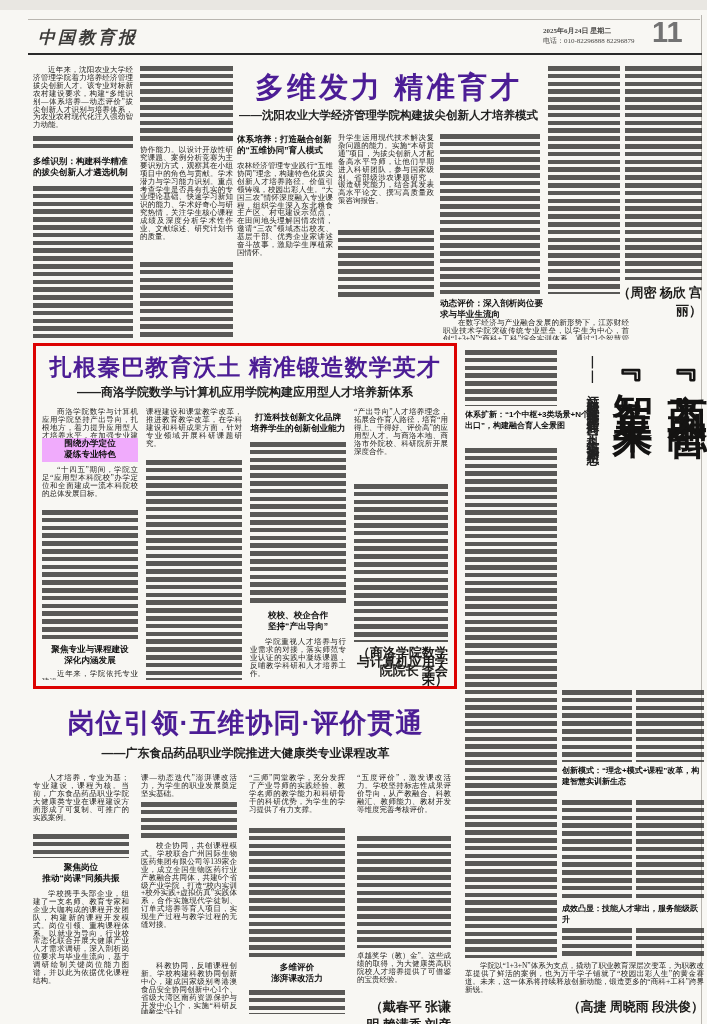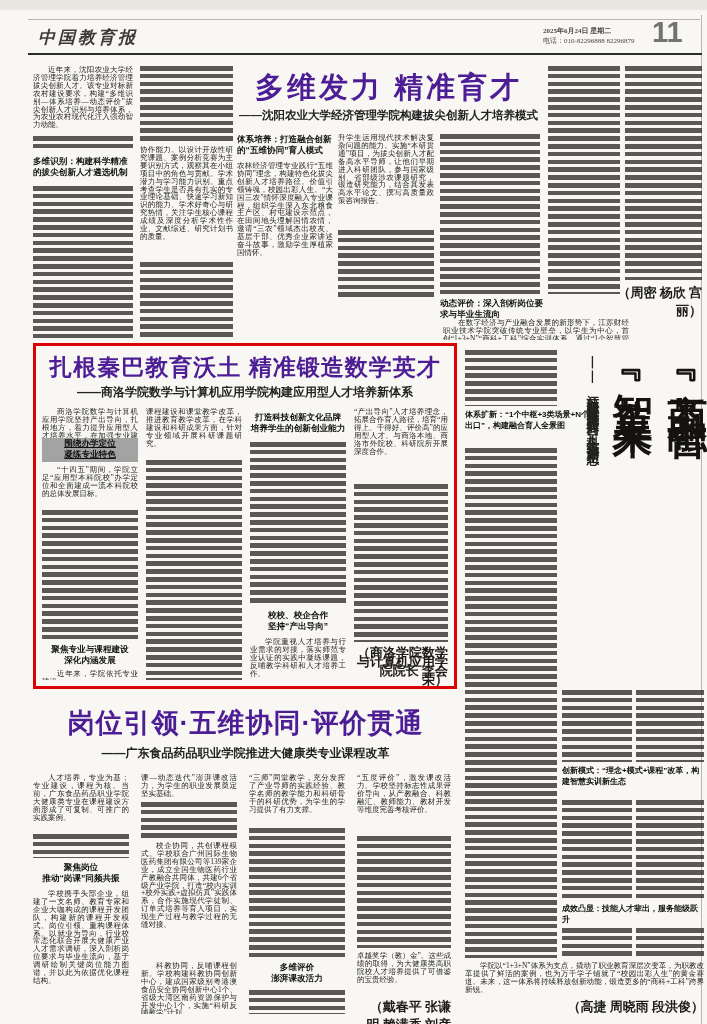--- a/index.html
+++ b/index.html
@@ -64,21 +64,21 @@
   </div>
 
   <div class="abs body lead" style="left:443px;top:309px;width:186px;height:21px;">在数字经济与产业融合发展的新形势下，江苏财经职业技术学院突破传统专业壁垒，以学生为中心，首创“1+3+N”“商科+工科”综合实训体系，通过“1个智慧管理中心、3类实训平台、N个实训场景”，打造融合育人新范式。</div>
 
   <div class="abs" style="left:33px;top:333px;width:418px;height:340px;border:3px solid #dc0201;background:#f8f7f3;"></div>
   <div>
     <div class="abs bighead" style="left:36px;top:342px;width:418px;font-size:23px;letter-spacing:1px;">扎根秦巴教育沃土 精准锻造数学英才</div>
     <div class="abs kicker" style="left:36px;top:374px;width:418px;font-size:12px;">——商洛学院数学与计算机应用学院构建应用型人才培养新体系</div>
 
     <div class="abs body lead" style="left:42px;top:398px;width:96px;height:56px;">商洛学院数学与计算机应用学院坚持产出导向，扎根地方，着力提升应用型人才培养水平，在加强专业建设、课程建设等方面持续发力。</div>
-    <div class="abs chead" style="left:42px;top:428px;width:96px;height:24px;background:#a3a3a3;text-decoration:underline;">围绕办学定位
+    <div class="abs chead" style="left:42px;top:428px;width:96px;height:24px;background:#f0abfc;">围绕办学定位
 凝练专业特色</div>
     <div class="abs body lead" style="left:42px;top:456px;width:96px;height:40px;">“十四五”期间，学院立足“应用型本科院校”办学定位和全面建成一流本科院校的总体发展目标。</div>
     <div class="abs greek" style="left:42px;top:500px;width:96px;height:130px;"></div>
     <div class="abs chead" style="left:42px;top:634px;width:96px;height:24px;">聚焦专业与课程建设
 深化内涵发展</div>
     <div class="abs body lead" style="left:42px;top:660px;width:96px;height:10px;">近年来，学院依托专业建设。</div>
 
     <div class="abs body" style="left:146px;top:398px;width:96px;height:48px;">课程建设和课堂教学改革，推进教育教学改革，在学科建设和科研成果方面，针对专业领域开展科研课题研究。</div>
     <div class="abs greek" style="left:146px;top:450px;width:96px;height:220px;"></div>
 

